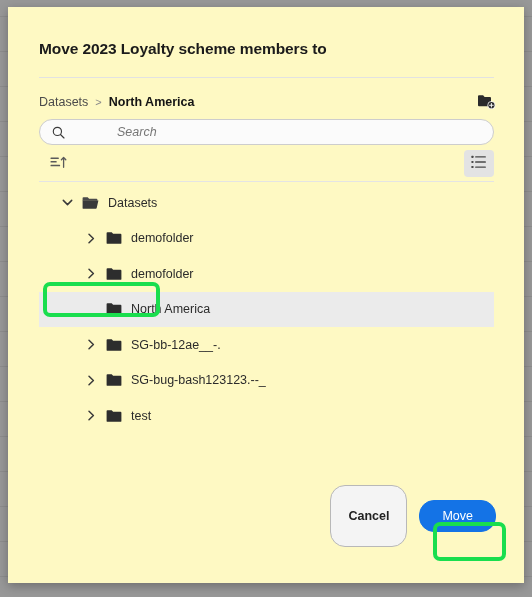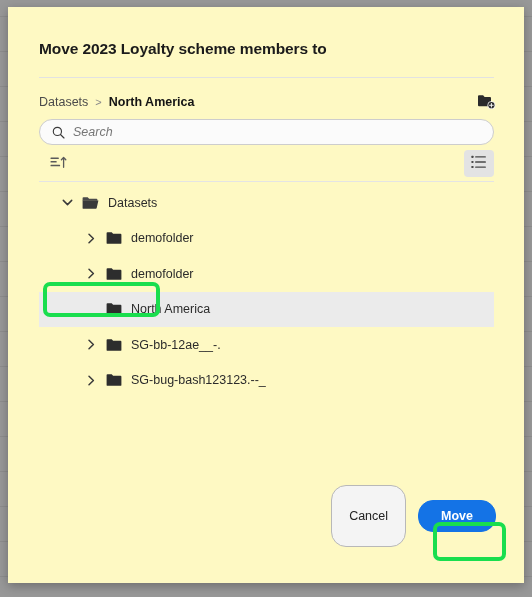--- a/index.html
+++ b/index.html
@@ -121,20 +121,21 @@
   }
   .search-input {
     flex: 1 1 auto;
     border: none;
     outline: none;
     background: transparent;
     font-family: "Liberation Sans", sans-serif;
     font-size: 12.5px;
     color: #2c2c2c;
     padding: 0;
+    margin-left: 44px;
   }
   .search-input::placeholder {
     font-style: italic;
     color: #767676;
     opacity: 1;
   }
 
   
   .tree-toolbar {
     position: absolute;
@@ -257,28 +258,28 @@
     border-radius: 15px;
     cursor: pointer;
     line-height: 1;
     white-space: nowrap;
   }
   .btn-cancel {
     background: #f4f4f4;
     border: 1px solid #b8b8b8;
     color: #222;
     padding: 24px 17px;
-    font-weight: normal;
+    font-weight: bold;
   }
   .btn-move {
     background: #1473e6;
     border: 1px solid #1473e6;
     color: #ffffff;
     padding: 9px 22px;
-    font-weight: bold;
+    font-weight: normal;
   }
 </style>
 </head>
 <body>
 
 <div id="backdrop">
     <div class="scrim-row" style="top: 16px;"></div>
     <div class="scrim-row" style="top: 51px;"></div>
     <div class="scrim-row" style="top: 86px;"></div>
     <div class="scrim-row" style="top: 121px;"></div>
@@ -424,20 +425,33 @@
             <path d="M2 1.3L6.4 5.5L2 9.7" stroke="#3a3a3a" stroke-width="1.5" stroke-linecap="round" stroke-linejoin="round"></path>
           </svg>
         </span>
         <span class="folder-ico">
           <svg width="16" height="14" viewBox="0 0 16 14" fill="none">
             <path d="M0.6 2.1a.9.9 0 0 1 .9-.9h4.2l1.4 1.6h7.4a.9.9 0 0 1 .9.9v8.2a.9.9 0 0 1-.9.9H1.5a.9.9 0 0 1-.9-.9V2.1z" fill="#2d2d2d"></path>
           </svg>
         </span>
         <span class="row-label">SG-bug-bash123123.--_</span>
       </div>
+      <div class="tree-row row-indent-1">
+        <span class="twisty">
+          <svg width="9" height="11" viewBox="0 0 9 11" fill="none">
+            <path d="M2 1.3L6.4 5.5L2 9.7" stroke="#3a3a3a" stroke-width="1.5" stroke-linecap="round" stroke-linejoin="round"></path>
+          </svg>
+        </span>
+        <span class="folder-ico">
+          <svg width="16" height="14" viewBox="0 0 16 14" fill="none">
+            <path d="M0.6 2.1a.9.9 0 0 1 .9-.9h4.2l1.4 1.6h7.4a.9.9 0 0 1 .9.9v8.2a.9.9 0 0 1-.9.9H1.5a.9.9 0 0 1-.9-.9V2.1z" fill="#2d2d2d"></path>
+          </svg>
+        </span>
+        <span class="row-label">test</span>
+      </div>
     </div>
 
   <div class="footer">
     <button class="btn btn-cancel">Cancel</button>
     <button class="btn btn-move">Move</button>
   </div>
 </div>
 
 <div class="anno-box" id="anno-north-america"></div>
 <div class="anno-box" id="anno-move-button"></div>

